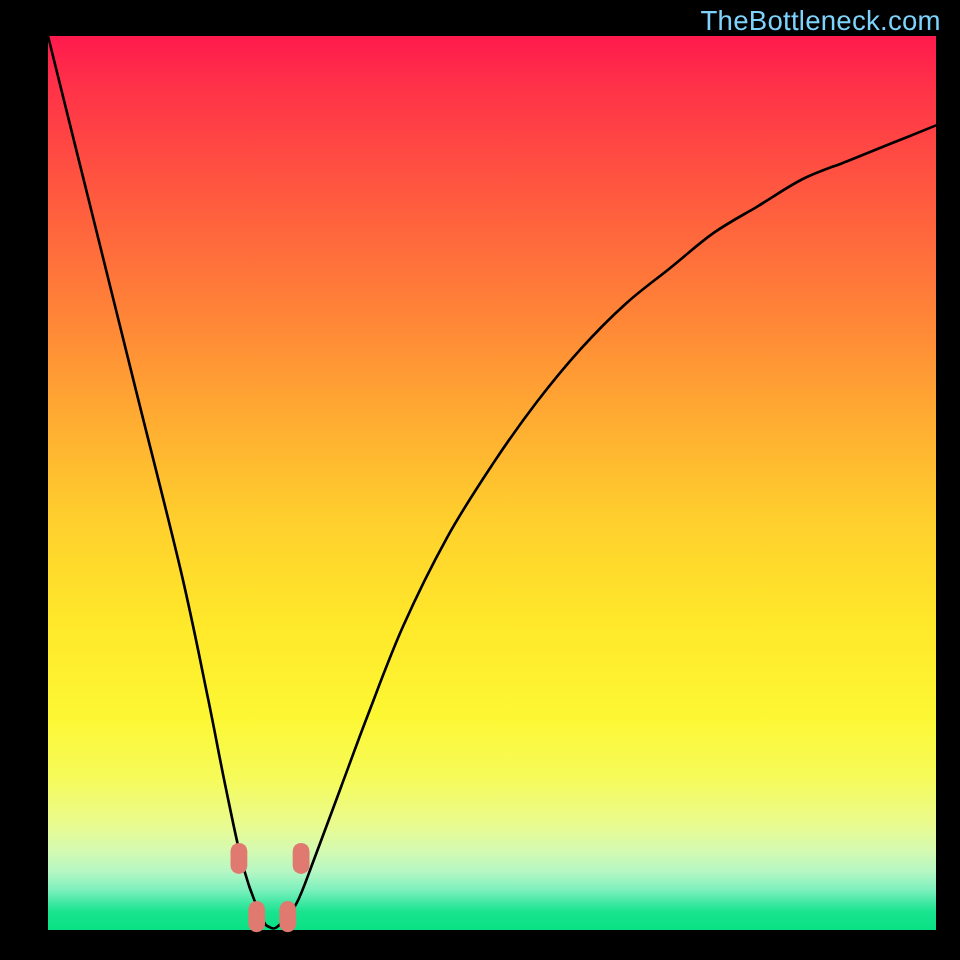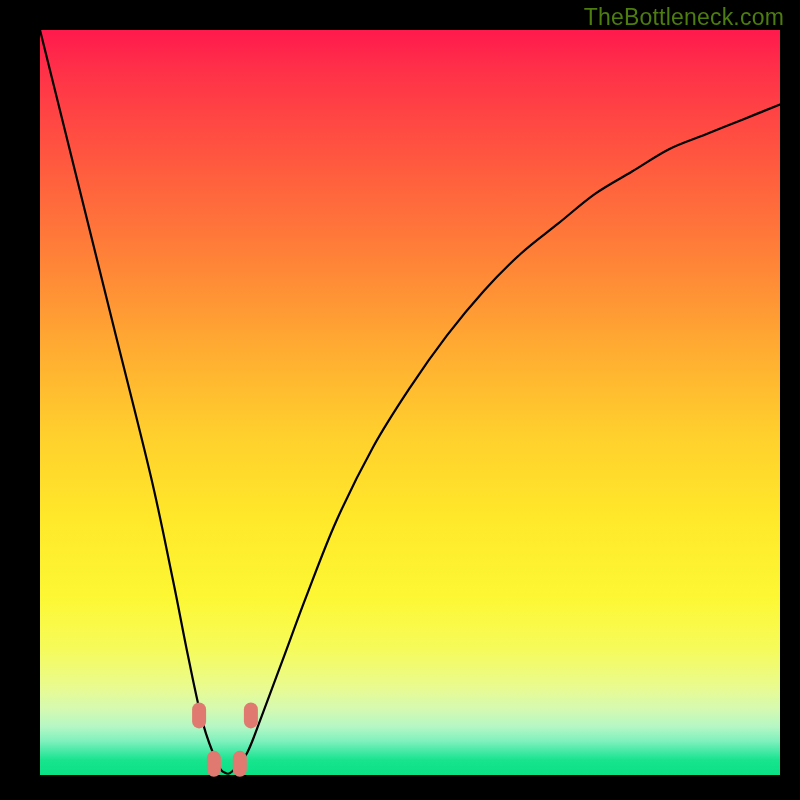--- a/index.html
+++ b/index.html
@@ -42,21 +42,21 @@
       #09e184 100%
     );
   }
   .watermark {
     position: absolute;
     top: 4px;
     right: 16px;
     font-family: Arial, Helvetica, sans-serif;
     font-size: 23px;
     font-weight: 400;
-    color: #4d7c0f;
+    color: #7dd3fc;
     letter-spacing: 0.2px;
     user-select: none;
   }
   svg.curve {
     position: absolute;
     left: 0;
     top: 0;
     width: 740px;
     height: 745px;
     overflow: visible;

